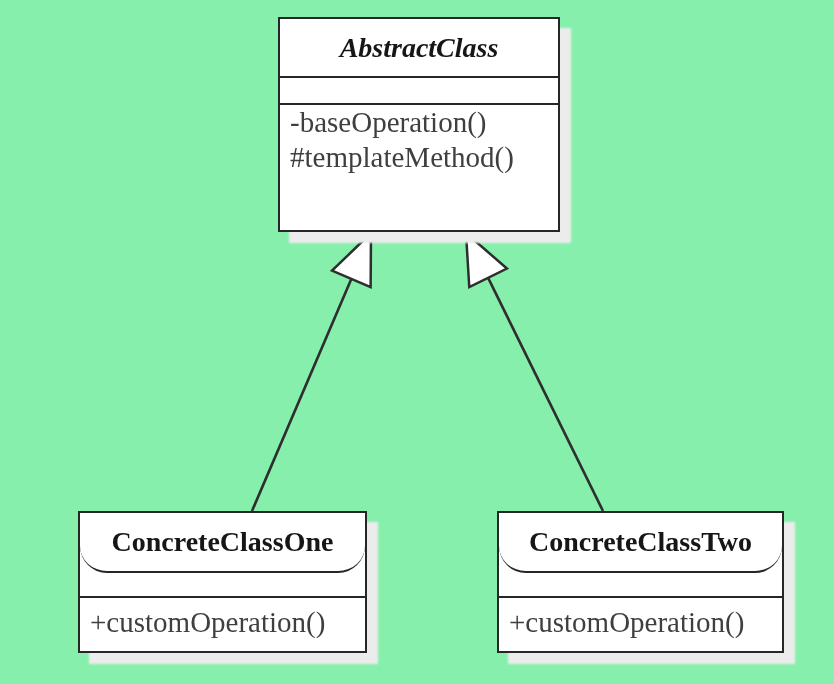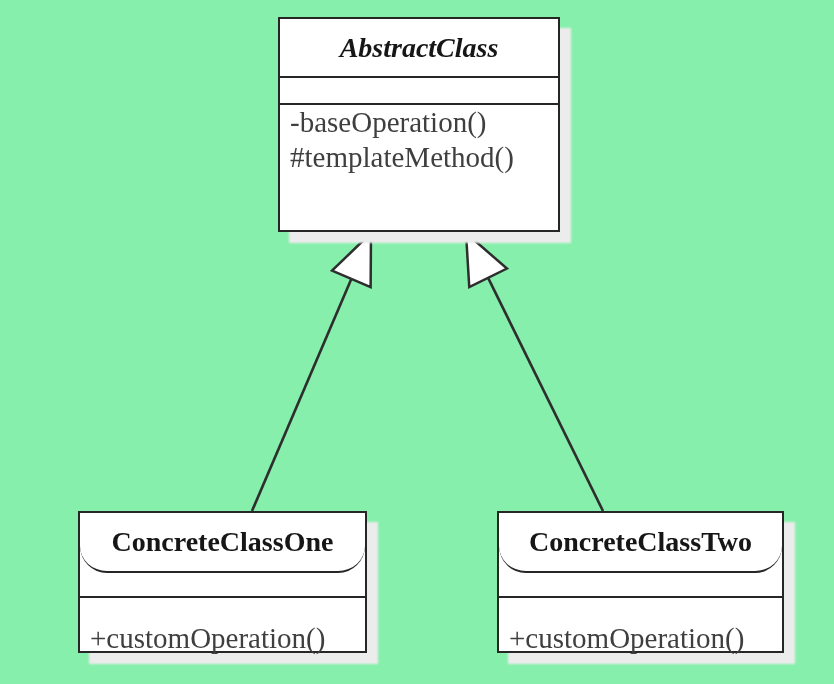--- a/index.html
+++ b/index.html
@@ -57,21 +57,21 @@
   #box-abstract { left: 278px; top: 17px; width: 282px; height: 215px; }
   #box-abstract .class-title { height: 59px; }
   #box-abstract .class-attrs { height: 27px; }
   #box-abstract .class-methods { }
   
   #box-concrete-one { left: 78px; top: 511px; width: 289px; height: 142px; }
   
   #box-concrete-two { left: 497px; top: 511px; width: 287px; height: 142px; }
   .concrete .class-title { height: 60px; border-radius: 27px; }
   .concrete .class-attrs { height: 25px; }
-  .concrete .class-methods .method-line { line-height: 49px; margin-top: 16px; }
+  .concrete .class-methods .method-line { line-height: 49px; }
 </style>
 </head>
 <body>
 
 <div class="canvas">
 
   <svg class="connectors" viewBox="0 0 834 684" xmlns="http://www.w3.org/2000/svg">
     <defs>
       <marker id="hollow-triangle" markerUnits="userSpaceOnUse" markerWidth="56" markerHeight="48" refX="52" refY="24" orient="auto">
         <path d="M52,24 L2,3 L2,45 Z" fill="#ffffff" stroke="#2e2e2e" stroke-width="2.5"></path>

